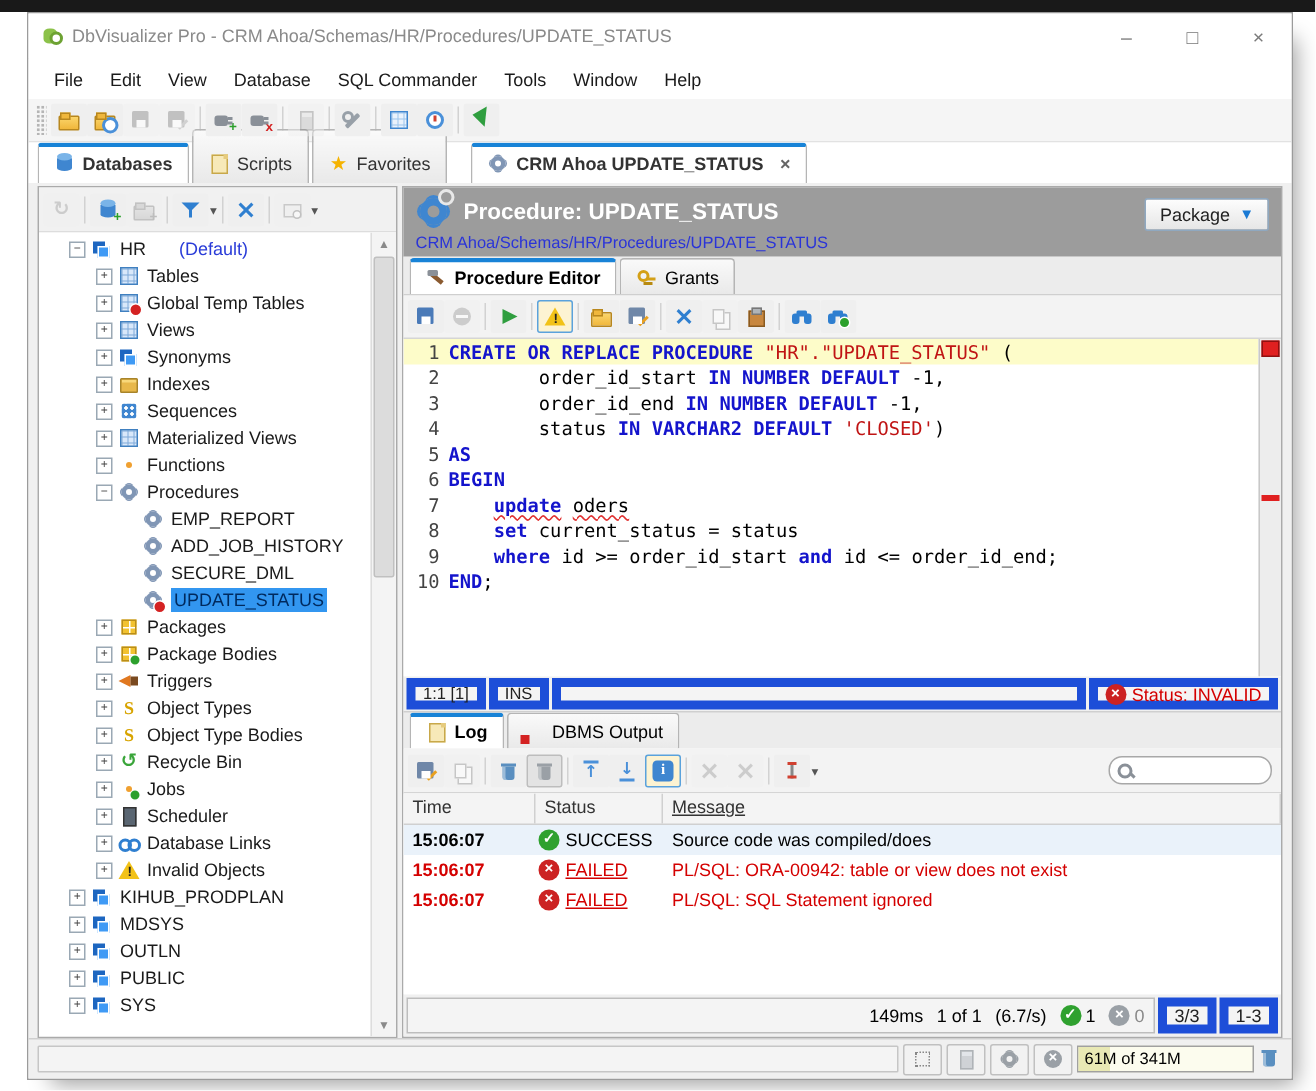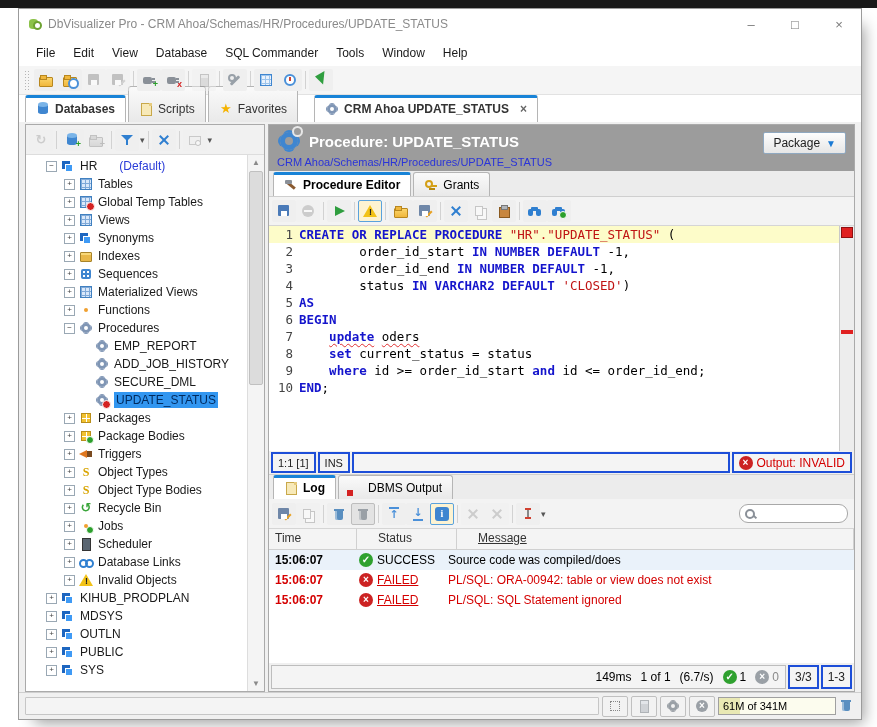--- a/index.html
+++ b/index.html
@@ -166,29 +166,29 @@
   .cline.hl{background:#fdfcc9;}
   .lno{width:24px;text-align:right;padding-right:6px;color:#444;flex:none;}
   .tk-k{color:#1414cc;font-weight:bold;}
   .tk-s{color:#c01414;}
   .tk-e{text-decoration:underline wavy #e03030 1px;text-underline-offset:2px;}
   .err-stripe{width:14px;flex:none;background:#ededed;border-left:1px solid #c8c8c8;position:relative;}
   .err-top{position:absolute;left:1px;right:1px;top:1px;height:9px;background:#e02020;border:1px solid #901010;}
   .err-mark{position:absolute;left:1px;right:1px;top:104px;height:4px;background:#e02020;}
   
   .ed-status{height:21px;display:flex;gap:2px;align-items:stretch;background:#f0f0f0;padding:1px 2px;flex:none;font-size:11px;}
-  .cell{border:2px solid #1d4ed8;background:#f4f4f4;display:flex;align-items:center;padding:0 5px;color:#222;}
+  .cell{border:6px solid #1d4ed8;background:#f4f4f4;display:flex;align-items:center;padding:0 5px;color:#222;}
   .cell.grow{flex:1;}
   .status-invalid{color:#d40000;gap:4px;font-size:12px;}
   
   .log-tabrow{height:24px;background:#ececec;display:flex;align-items:flex-end;padding-left:4px;flex:none;border-top:1px solid #cfcfcf;}
   .log-toolbar{height:29px;background:#f3f3f3;border-bottom:1px solid #d5d5d5;padding:0 6px 0 3px;}
   .search-box{margin-left:auto;width:104px;height:17px;border:1px solid #a8a8a8;border-radius:9px;background:#fff;display:flex;align-items:center;padding-left:3px;}
   .log-table{flex:1;display:flex;flex-direction:column;background:#fff;min-height:0;overflow:hidden;}
-  .lt-head{display:flex;height:20px;background:#f4f4f4;border-bottom:1px solid #d0d0d0;font-size:12px;color:#333;flex:none;gap:15px;}
+  .lt-head{display:flex;height:20px;background:#f4f4f4;border-bottom:1px solid #d0d0d0;font-size:12px;color:#333;flex:none;}
   .lt-head .hc{padding:2px 6px;border-right:1px solid #d0d0d0;box-sizing:border-box;}
   .lt-row{display:flex;height:20px;font-size:12px;align-items:center;flex:none;}
   .lt-row.alt{background:#eaf2fa;}
   .lt-row .c-time{width:88px;padding:0 6px;font-weight:bold;box-sizing:border-box;flex:none;}
   .lt-row .c-status{width:85px;display:flex;align-items:center;gap:4px;padding:0 2px;box-sizing:border-box;flex:none;}
   .lt-row .c-msg{flex:1;padding:0 6px;white-space:nowrap;overflow:hidden;}
   .lt-row.failed .c-time,.lt-row.failed .c-msg{color:#d40000;}
   .lt-row.failed .st-lbl{color:#d40000;text-decoration:underline;}
   .w-time{width:88px;}.w-status{width:85px;}.w-msg{flex:1;}
   .log-footer{height:24px;display:flex;gap:2px;align-items:stretch;background:#f0f0f0;padding:2px;font-size:12px;flex:none;}
@@ -590,21 +590,21 @@
             <div class="err-mark"></div>
           </div>
         </div>
 
         <div class="ed-status">
           <span class="cell">1:1 [1]</span>
           <span class="cell">INS</span>
           <span class="cell grow"></span>
           <span class="cell status-invalid">
             <span class="ic ic-circle red">×</span>
-            <span>Output: INVALID</span>
+            <span>Status: INVALID</span>
           </span>
         </div>
 
         <div class="log-tabrow" id="log-tabs">
             <span class="etab active">
               <span class="ic ic-script"></span>
               <span>Log</span>
             </span>
             <span class="etab">
               <span class="ic ic-gear-gray">

